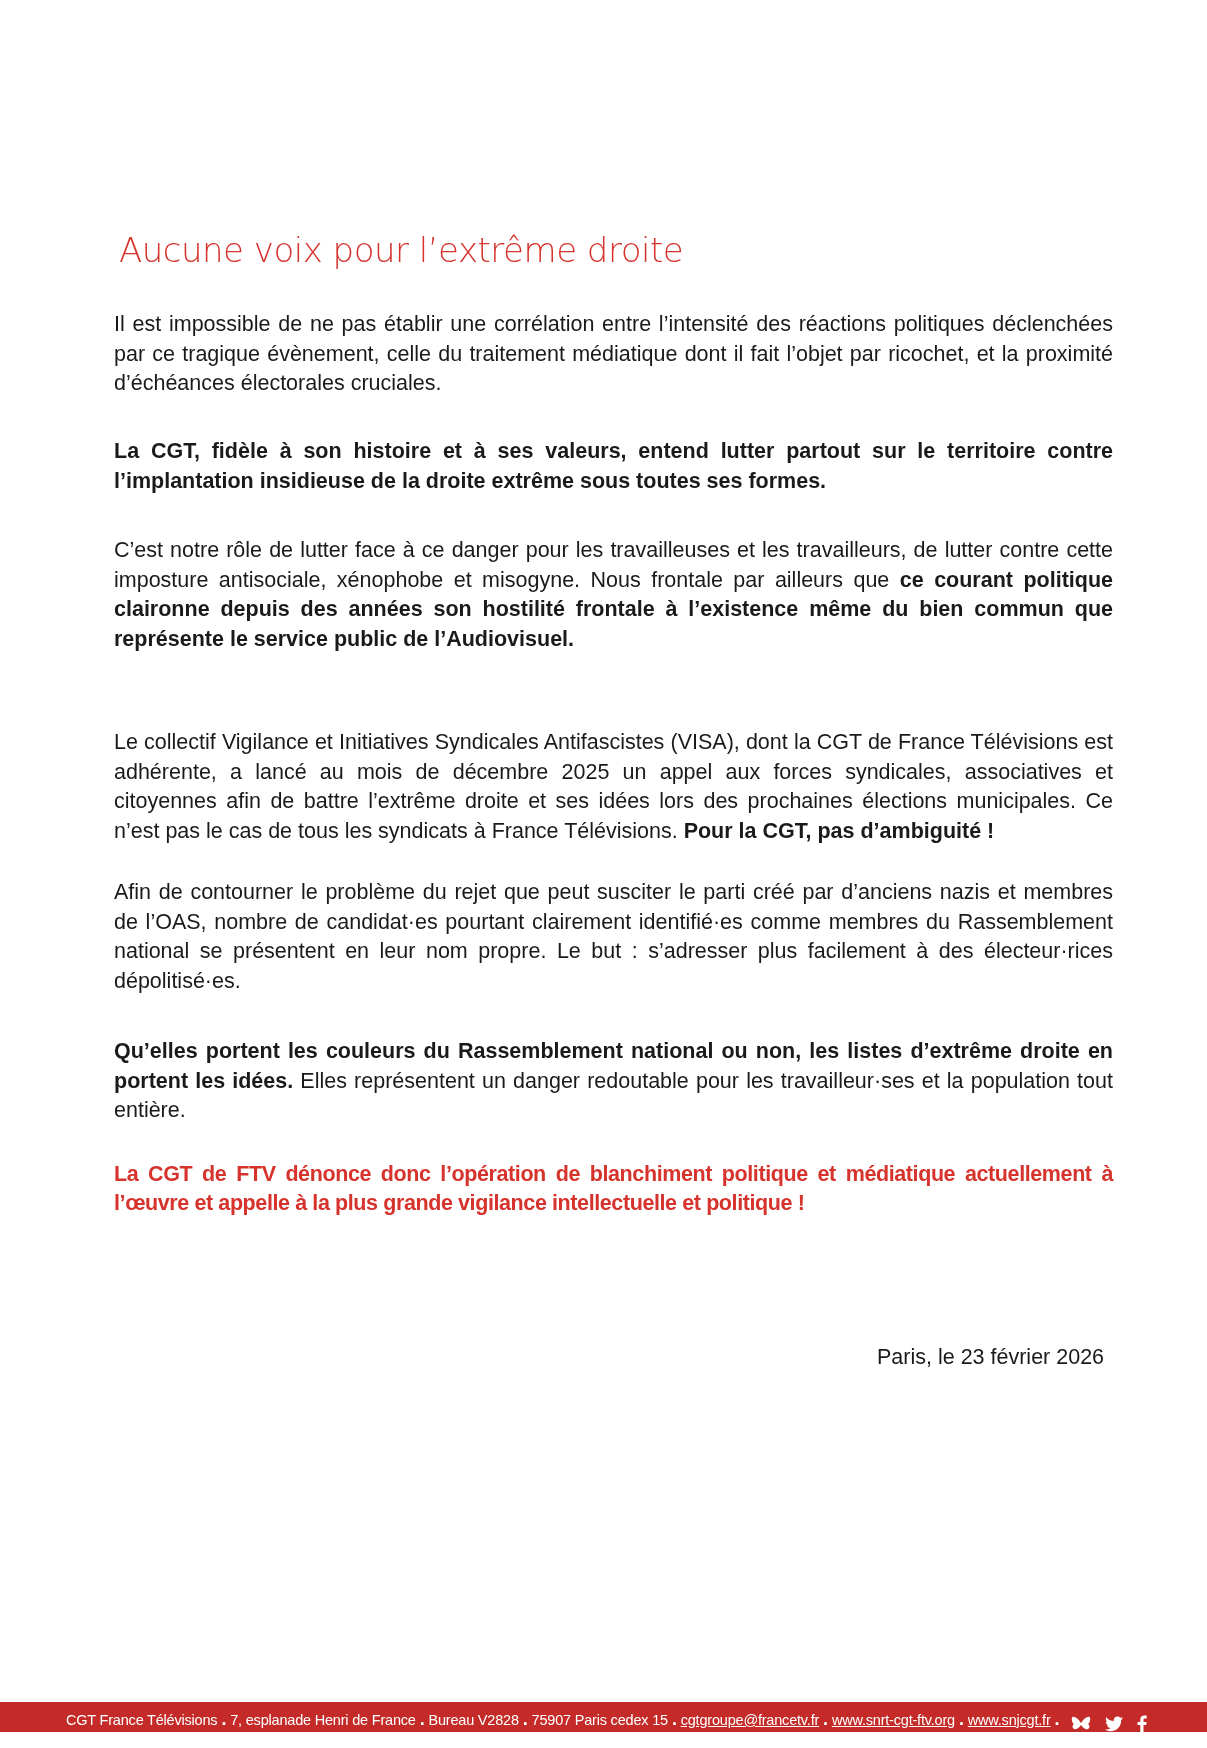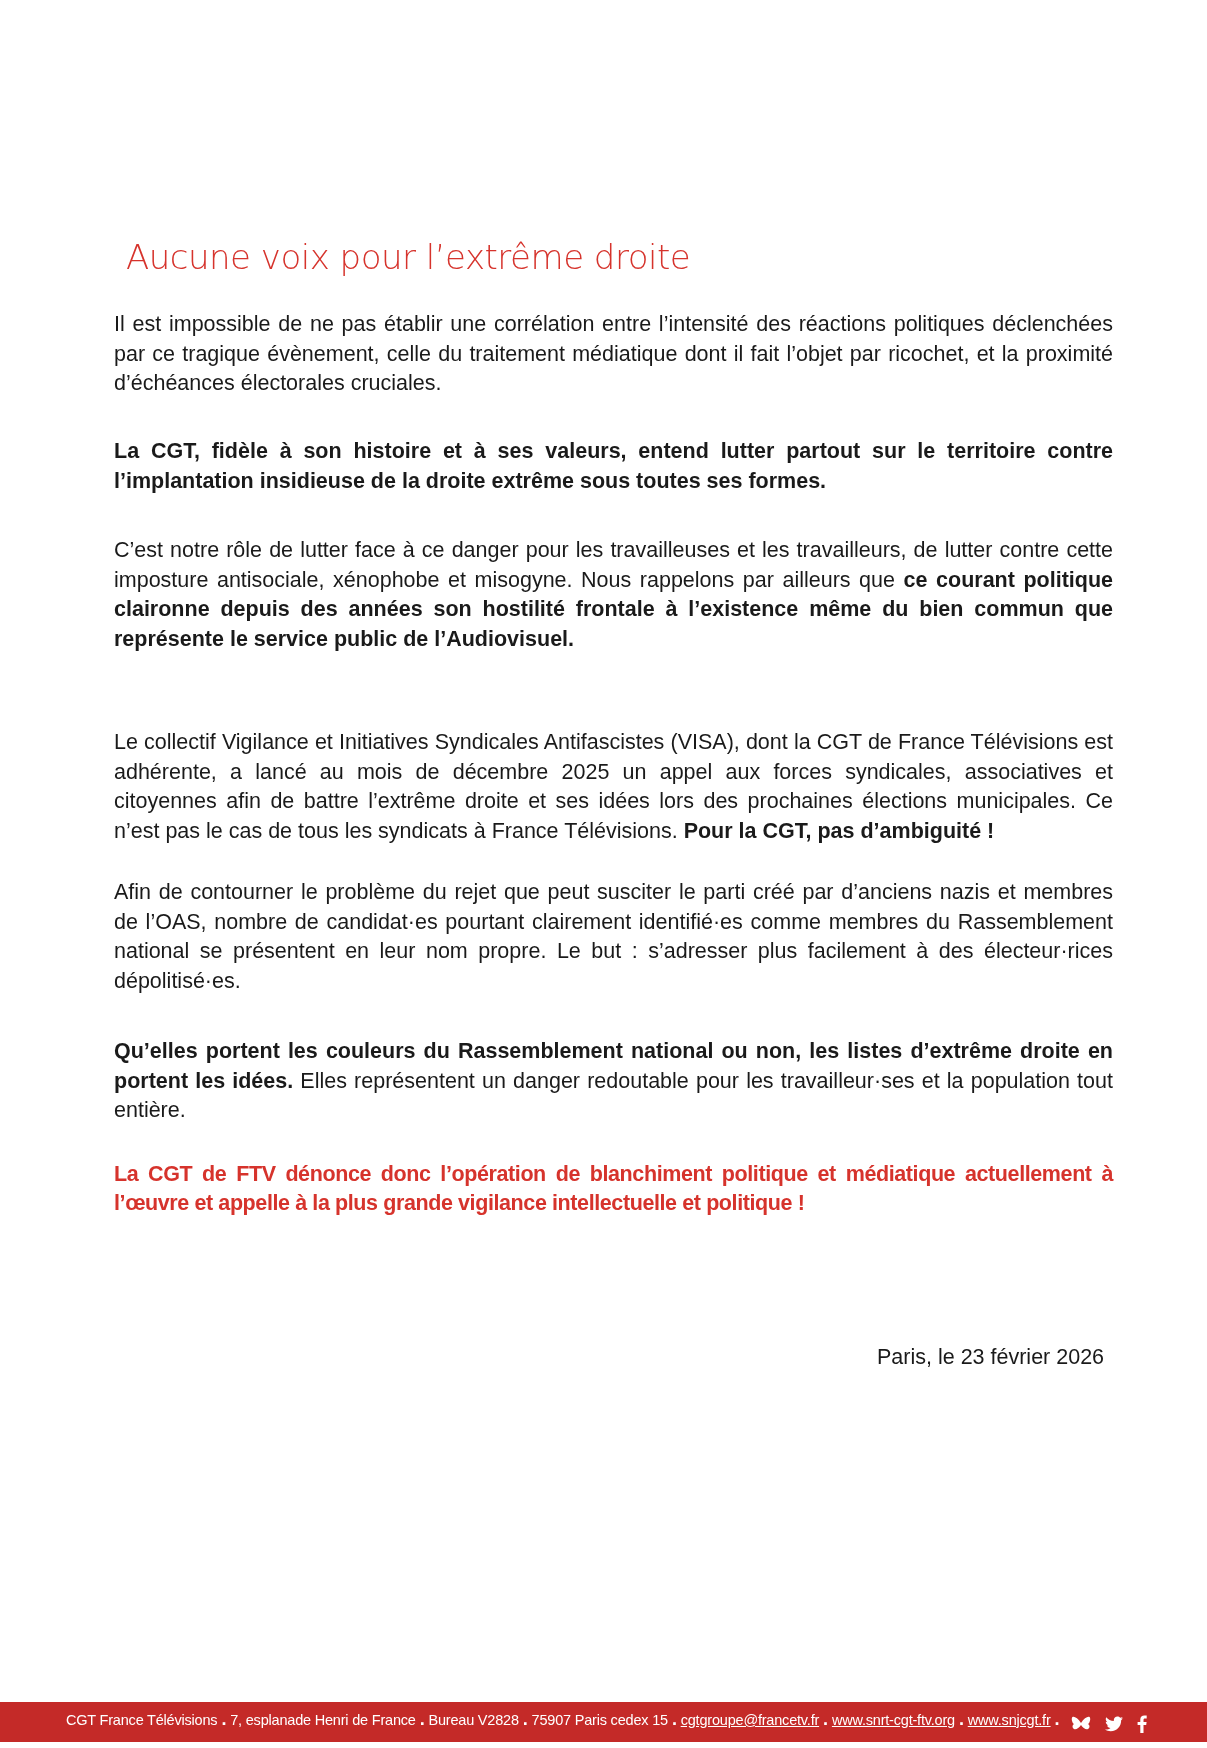--- a/index.html
+++ b/index.html
@@ -24,21 +24,21 @@
     .title {
       position: absolute;
       left: 113px;
       top: 224px;
       font-family: "DejaVu Sans", sans-serif;
       font-weight: 300;
       font-size: 34px;
       letter-spacing: -0.5px;
       color: #d6332c;
       white-space: nowrap;
-      margin: 13px;
+      margin: 6px;
     }
     .para {
       position: absolute;
       left: 114px;
       width: 999px;
       margin: 0;
       font-size: 21.5px;
       line-height: 29.6px;
       text-align: justify;
       text-align-last: left;
@@ -58,21 +58,21 @@
       text-align: left;
       font-size: 21.5px;
       margin: 0;
       white-space: nowrap;
     }
     .footer {
       position: absolute;
       left: 0;
       top: 1702px;
       width: 1207px;
-      height: 40px;
+      height: 30px;
       background: #c42a28;
       color: #ffffff;
       font-size: 14.5px;
       text-align: center;
       overflow: hidden;
     }
     .footer .line1 {
       position: absolute;
       left: 0; top: 7px;
       width: 1207px;
@@ -118,21 +118,21 @@
 
   <p class="para" style="top:310px">
     <span>Il est impossible de ne pas établir une corrélation entre l’intensité des réactions politiques déclenchées par ce tragique évènement, celle du traitement médiatique dont il fait l’objet par ricochet, et la proximité d’échéances électorales cruciales.</span>
   </p>
 
   <p class="para" style="top:437px">
     <b>La CGT, fidèle à son histoire et à ses valeurs, entend lutter partout sur le territoire contre l’implantation insidieuse de la droite extrême sous toutes ses formes.</b>
   </p>
 
   <p class="para" style="top:536px">
-    <span>C’est notre rôle de lutter face à ce danger pour les travailleuses et les travailleurs, de lutter contre cette imposture antisociale, xénophobe et misogyne. Nous rappelons par ailleurs que </span><b>ce courant politique claironne depuis des années son hostilité frontale à l’existence même du bien commun que représente le service public de l’Audiovisuel.</b>
+    <span>C’est notre rôle de lutter face à ce danger pour les travailleuses et les travailleurs, de lutter contre cette imposture antisociale, xénophobe et misogyne. Nous frontale par ailleurs que </span><b>ce courant politique claironne depuis des années son hostilité frontale à l’existence même du bien commun que représente le service public de l’Audiovisuel.</b>
   </p>
 
   <p class="para" style="top:728px">
     <span>Le collectif Vigilance et Initiatives Syndicales Antifascistes (VISA), dont la CGT de France Télévisions est adhérente, a lancé au mois de décembre 2025 un appel aux forces syndicales, associatives et citoyennes afin de battre l’extrême droite et ses idées lors des prochaines élections municipales. Ce n’est pas le cas de tous les syndicats à France Télévisions. </span><b>Pour la CGT, pas d’ambiguité !</b>
   </p>
 
   <p class="para" style="top:1037px">
     <b>Qu’elles portent les couleurs du Rassemblement national ou non, les listes d’extrême droite en portent les idées.</b><span> Elles représentent un danger redoutable pour les travailleur·ses et la population tout entière.</span>
   </p>
 

